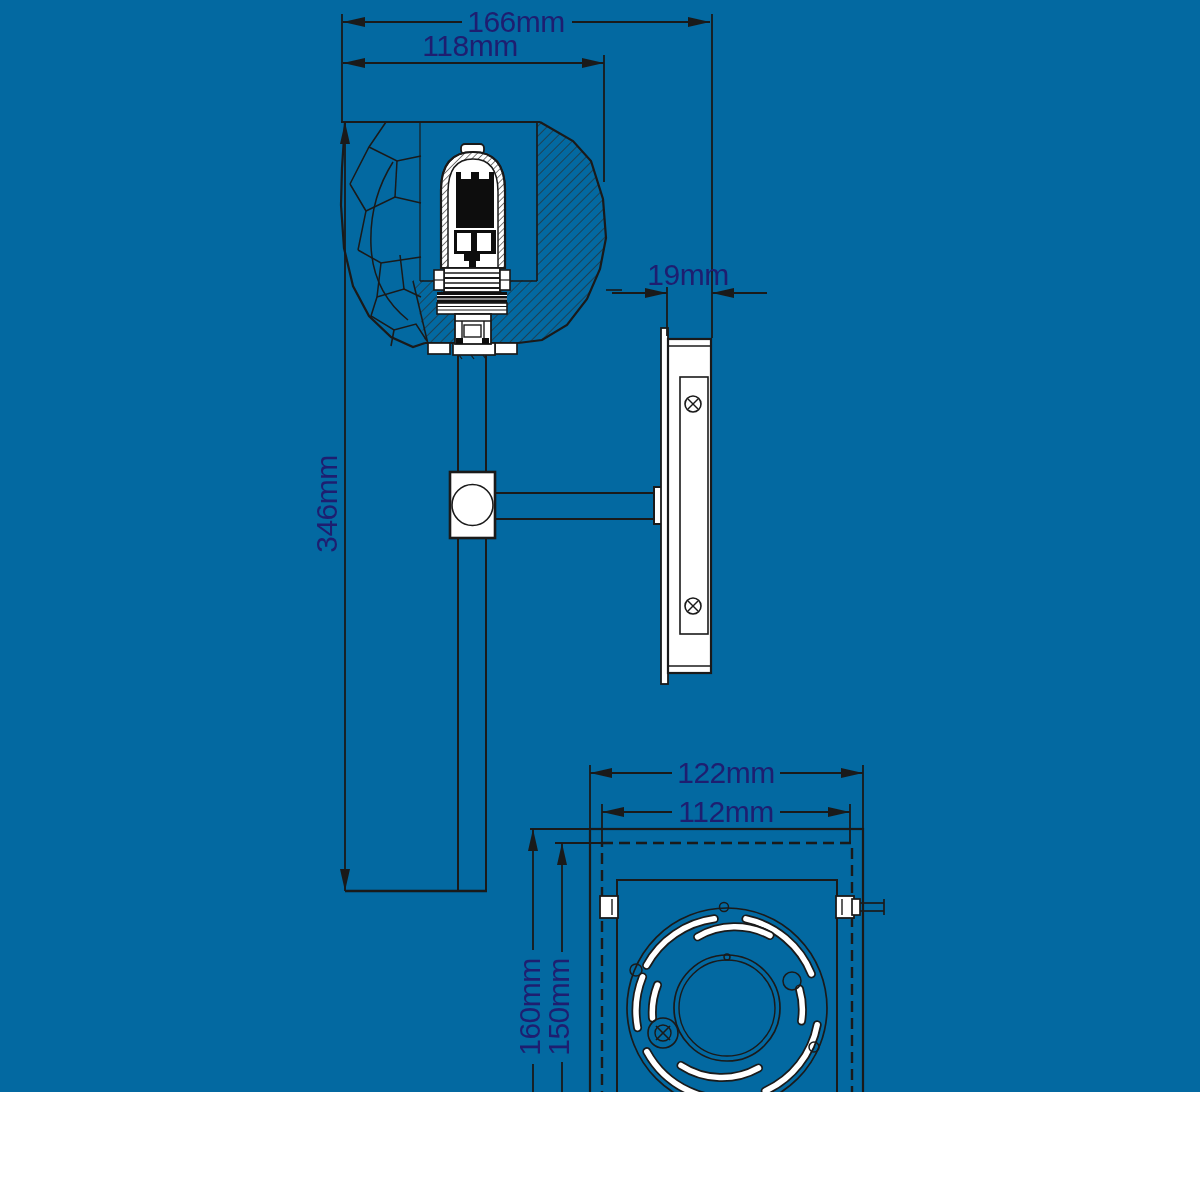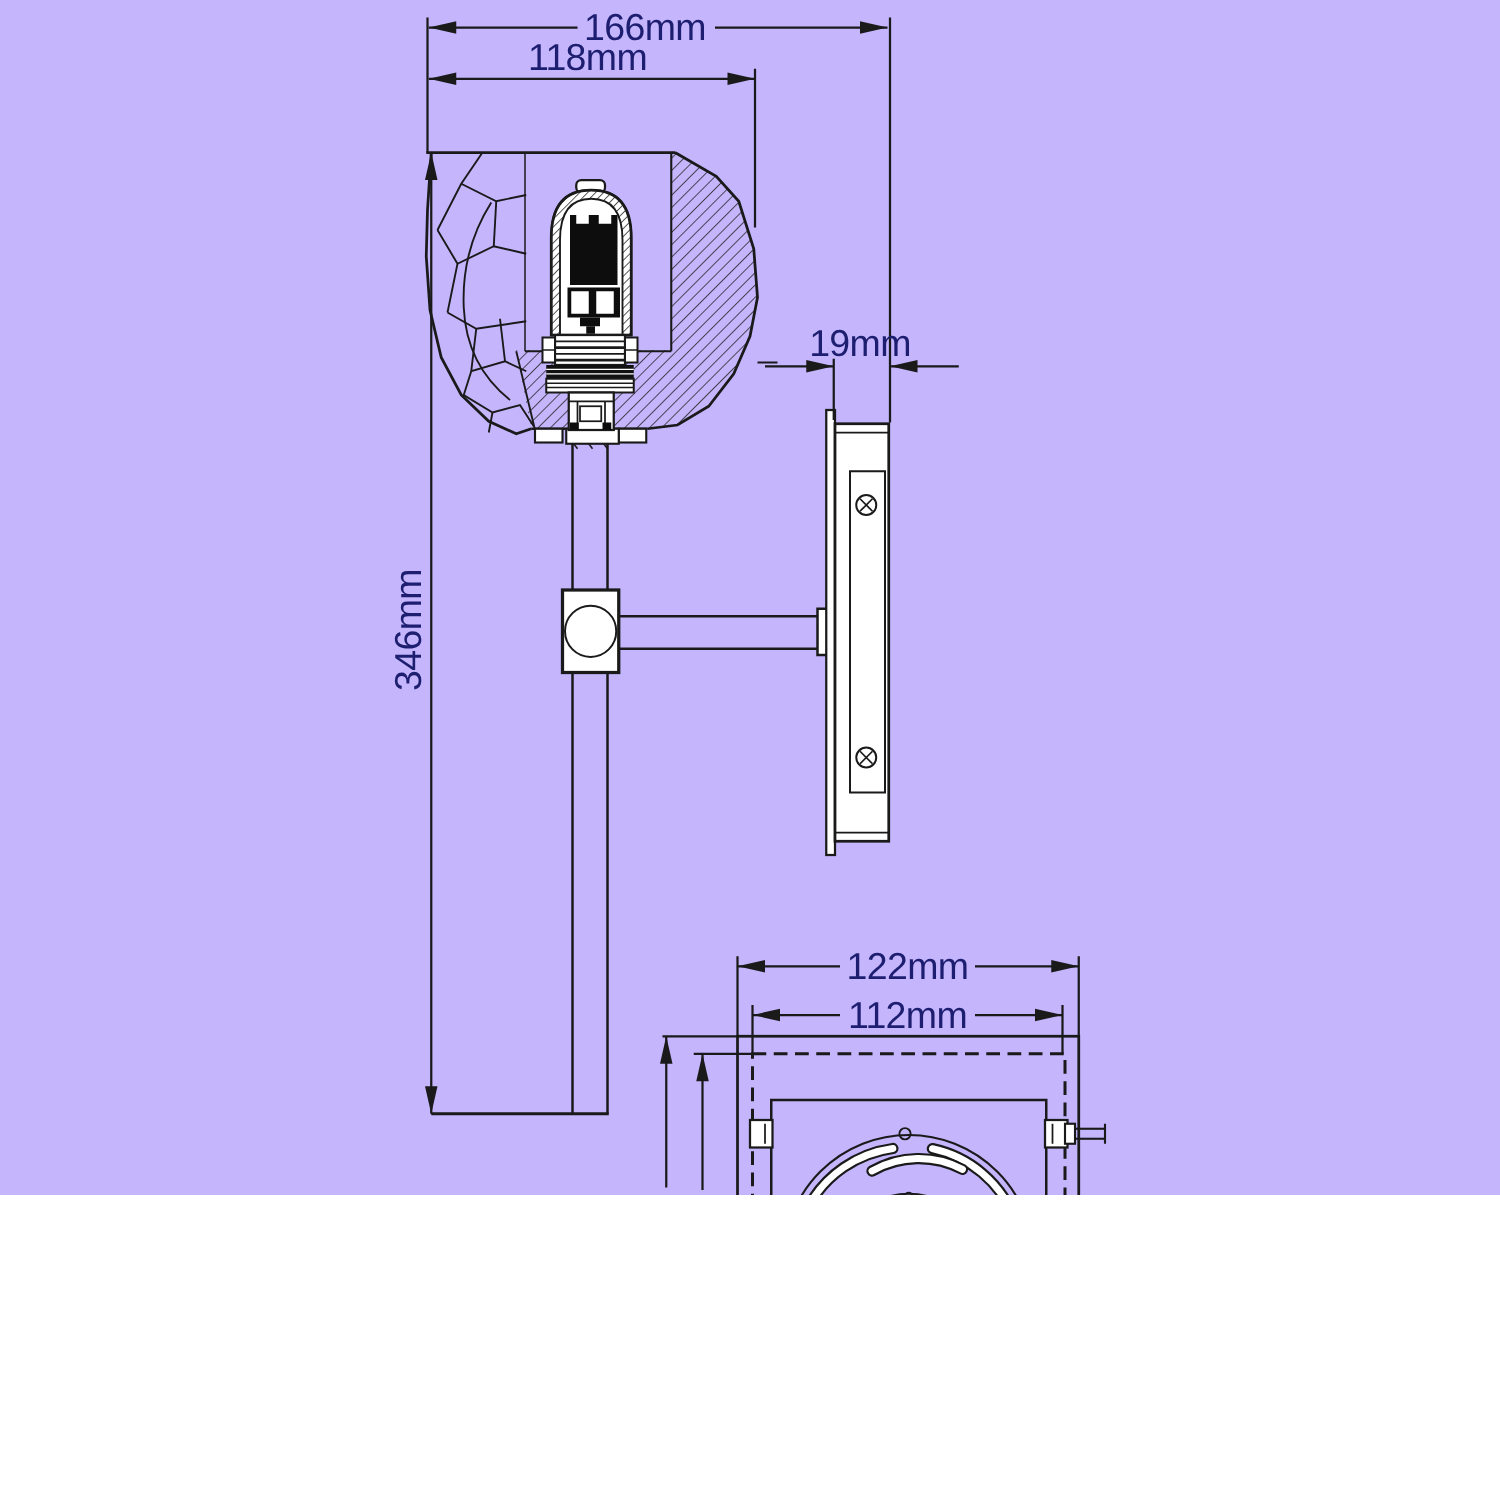--- a/index.html
+++ b/index.html
@@ -1,16 +1,16 @@
 <!DOCTYPE html>
 <html><head>
 <meta charset="utf-8">
 <style>
   html,body{margin:0;padding:0;background:#ffffff;}
-  .canvas{position:relative;width:1200px;height:956px;background:#c4b5fd;overflow:hidden;
+  .canvas{position:relative;width:1200px;height:1092px;background:#0369a1;overflow:hidden;
           font-family:"Liberation Sans",sans-serif;}
   svg{display:block;}
   .dim{font-family:"Liberation Sans",sans-serif;font-size:30px;letter-spacing:-0.5px;}
   .ln{stroke:#1a1a1a;fill:none;}
   .fillw{fill:#ffffff;stroke:#1a1a1a;}
 </style>
 </head>
 <body>
 
 <div class="canvas">

